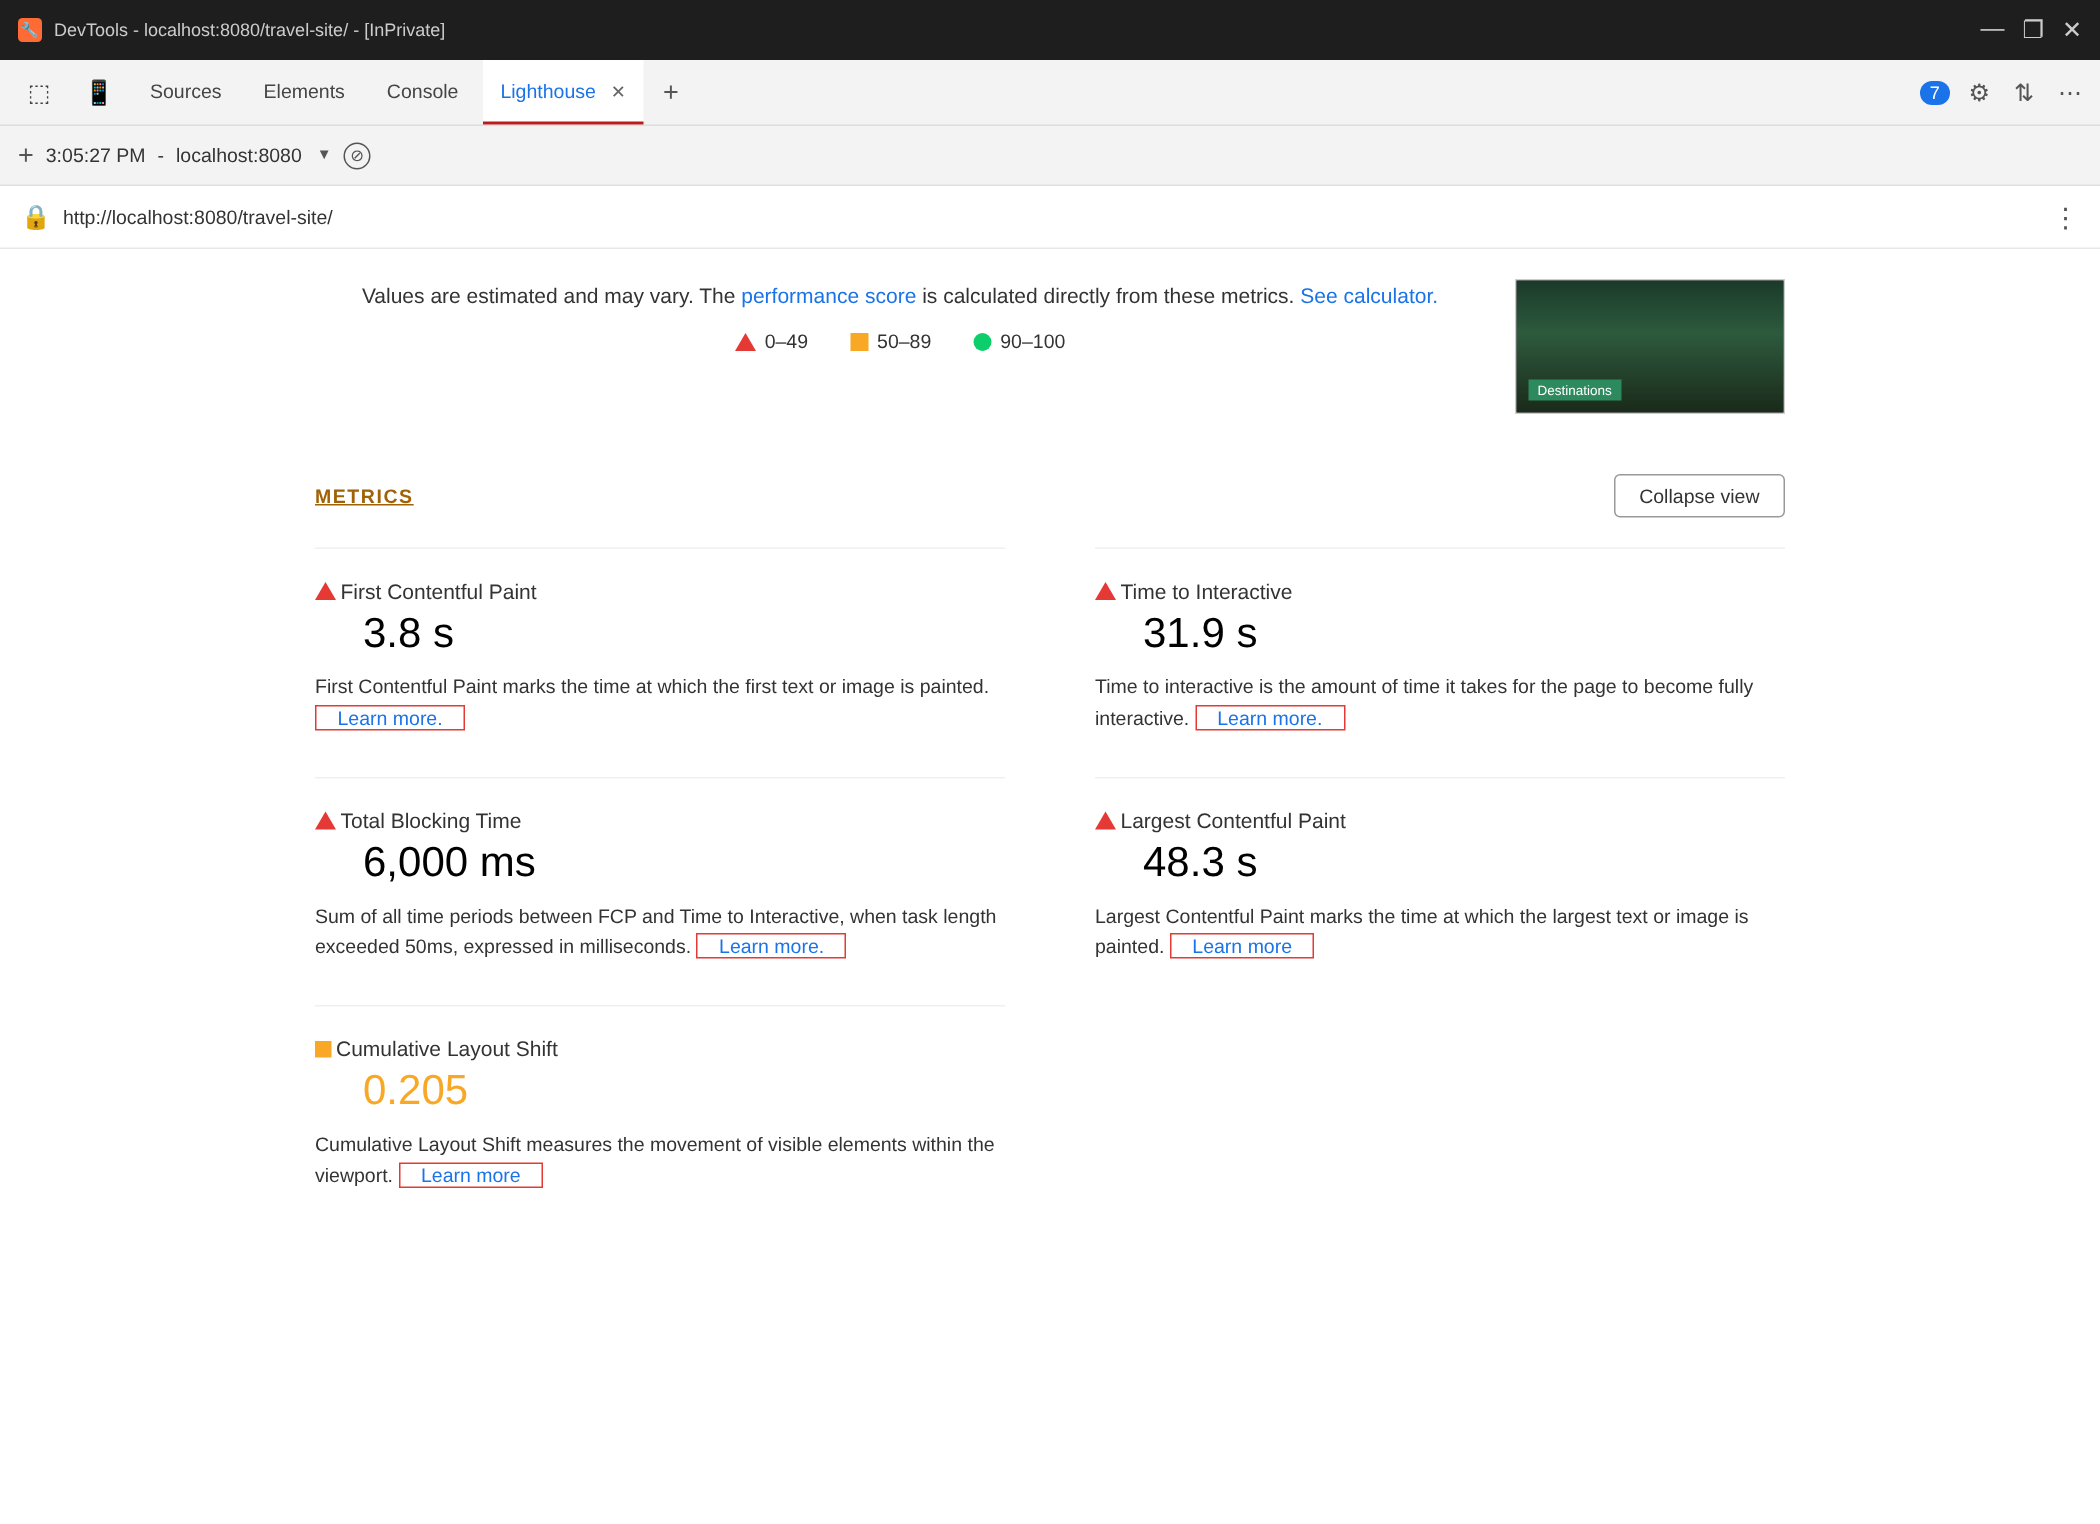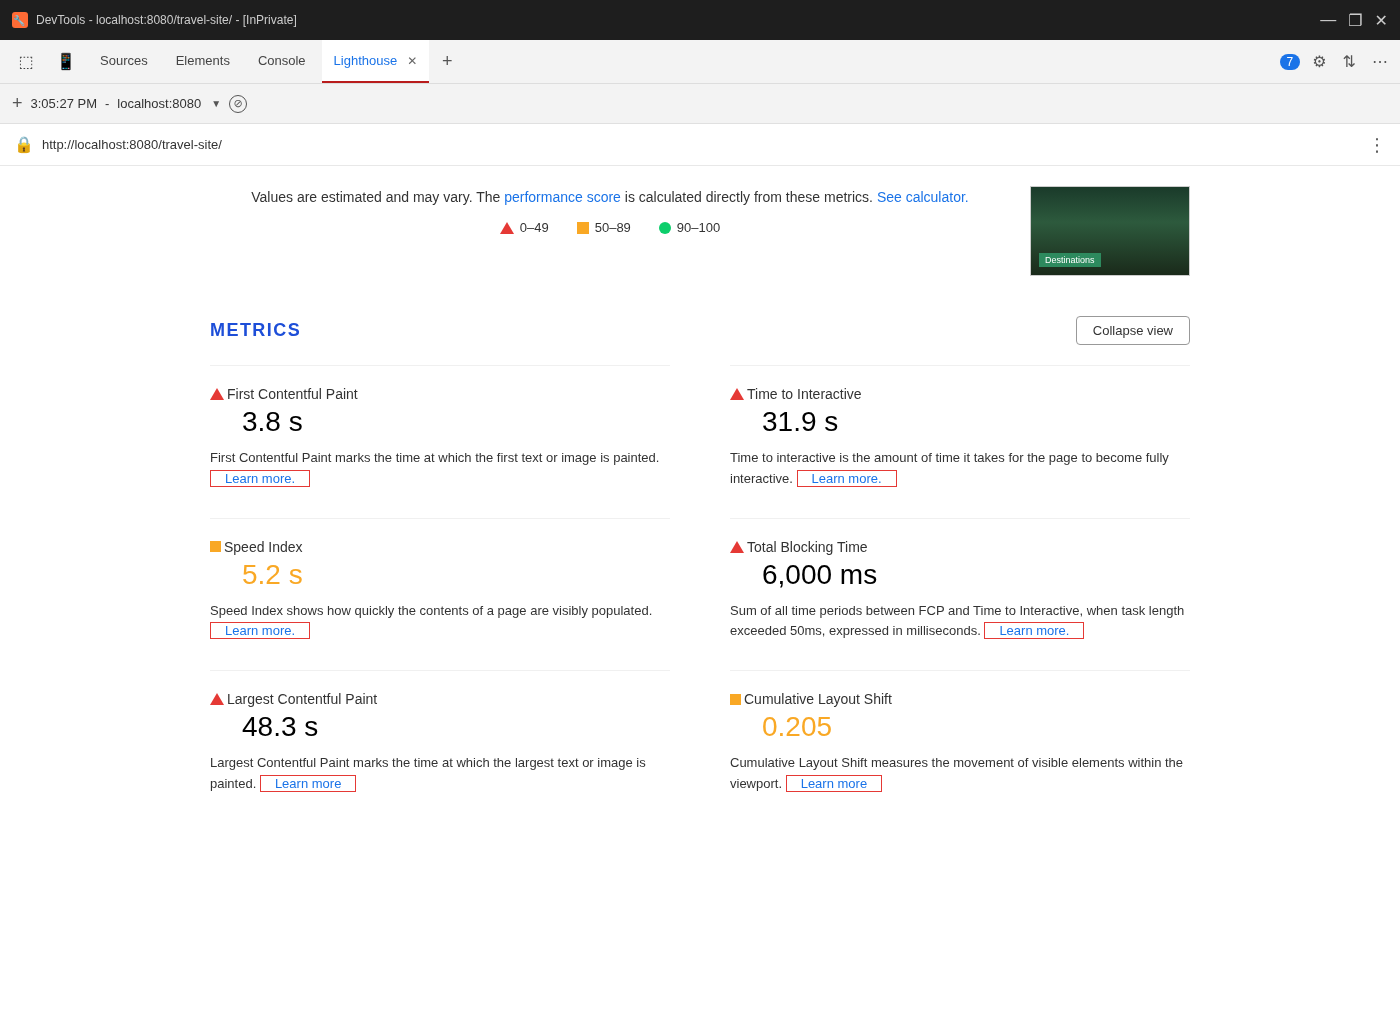--- a/index.html
+++ b/index.html
@@ -109,30 +109,30 @@
 
     .score-legend {
       display: flex; align-items: center; gap: 28px;
       margin-top: 12px; justify-content: center;
     }
     .legend-item { display: flex; align-items: center; gap: 6px; font-size: 13px; color: #333; }
     .legend-icon-red { width: 0; height: 0; border-left: 7px solid transparent; border-right: 7px solid transparent; border-bottom: 12px solid #e53935; }
     .legend-icon-orange { width: 12px; height: 12px; background: #f9a825; }
     .legend-icon-green { width: 12px; height: 12px; background: #0cce6b; border-radius: 50%; }
 
-    .thumbnail { width: 160px; height: 90px; background: #222; border: 1px solid #ccc; overflow: hidden; flex-shrink: 0; }
+    .thumbnail { width: 180px; height: 90px; background: #222; border: 1px solid #ccc; overflow: hidden; flex-shrink: 0; }
     .thumbnail-inner { width: 100%; height: 100%; background: linear-gradient(to bottom, #1a3a2a 0%, #2d5a3d 40%, #1a2a1a 100%); position: relative; }
     .thumbnail-label { position: absolute; bottom: 8px; left: 8px; background: #2d8a5e; color: white; font-size: 9px; padding: 2px 6px; }
 
     
     .metrics-header {
       display: flex; align-items: center; justify-content: space-between;
       margin: 20px 0 20px 0; padding-top: 10px;
     }
-    .metrics-title { font-size: 18px; font-weight: 600; color: #1d4ed8; letter-spacing: 0.08em; text-transform: uppercase; }
+    .metrics-title { font-size: 13px; font-weight: 600; color: #a16207; letter-spacing: 0.08em; text-transform: uppercase; text-decoration: underline; }
     .collapse-btn {
       border: 1.5px solid #999; border-radius: 4px;
       padding: 6px 16px; font-size: 13px; color: #333;
       cursor: pointer; background: #fff;
     }
 
     .metrics-grid { display: grid; grid-template-columns: 1fr 1fr; gap: 0 60px; }
 
     .metric-card { padding: 20px 0 28px 0; border-top: 1px solid #f0f0f0; }
     .metric-header { display: flex; align-items: center; gap: 3px; margin-bottom: 4px; }
@@ -261,31 +261,20 @@
           <div class="metric-icon-red"></div>
           <span class="metric-name">Time to Interactive</span>
         </div>
         <div class="metric-value">31.9 s</div>
         <div class="metric-desc">
           <span>Time to interactive is the amount of time it takes for the page to become fully interactive.</span>
           <a href="#">Learn more.</a>
         </div>
       </div>
 
-      <div class="metric-card">
-        <div class="metric-header">
-          <div class="metric-icon-orange"></div>
-          <span class="metric-name">Speed Index</span>
-        </div>
-        <div class="metric-value orange">5.2 s</div>
-        <div class="metric-desc">
-          <span>Speed Index shows how quickly the contents of a page are visibly populated.</span>
-          <a href="#">Learn more.</a>
-        </div>
-      </div>
 
       <div class="metric-card">
         <div class="metric-header">
           <div class="metric-icon-red"></div>
           <span class="metric-name">Total Blocking Time</span>
         </div>
         <div class="metric-value">6,000 ms</div>
         <div class="metric-desc">
           <span>Sum of all time periods between FCP and Time to Interactive, when task length exceeded 50ms, expressed in milliseconds.</span>
           <a href="#">Learn more.</a>

